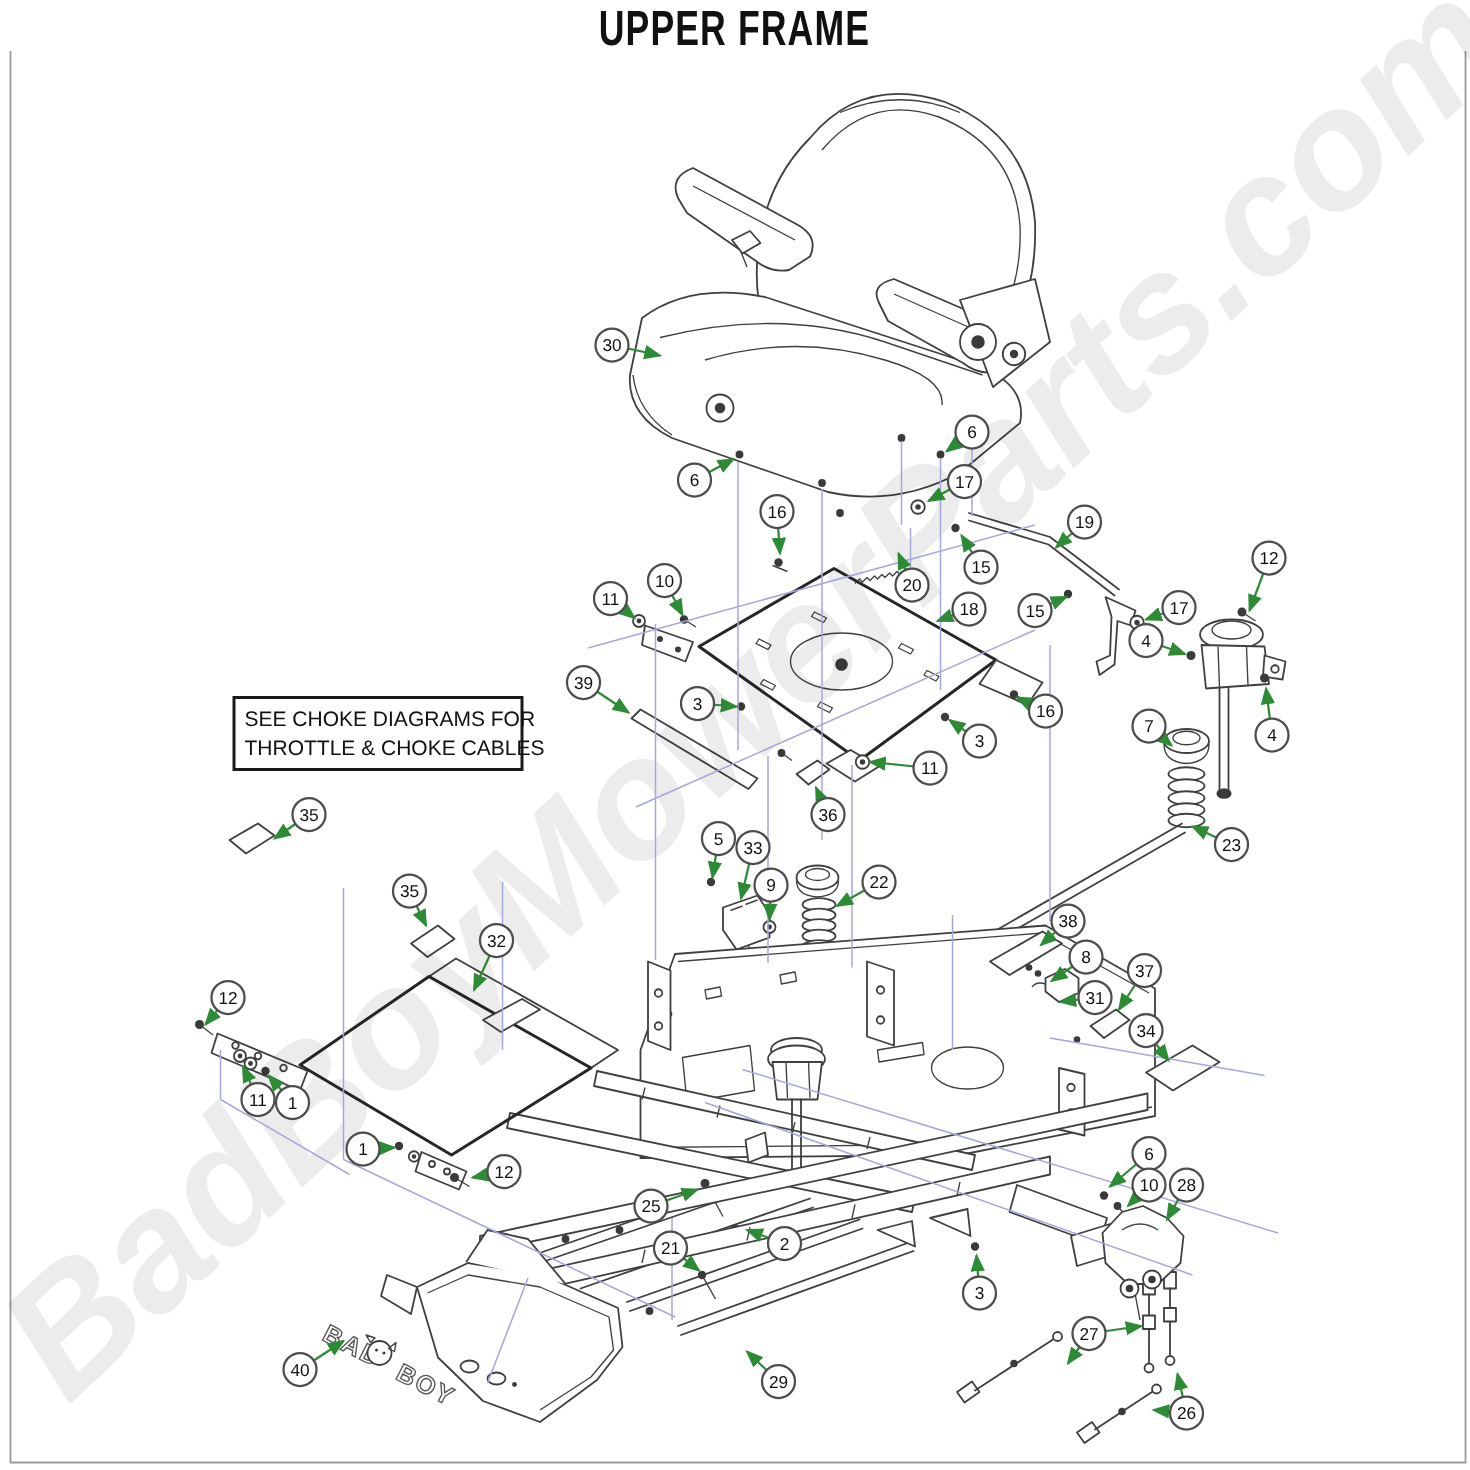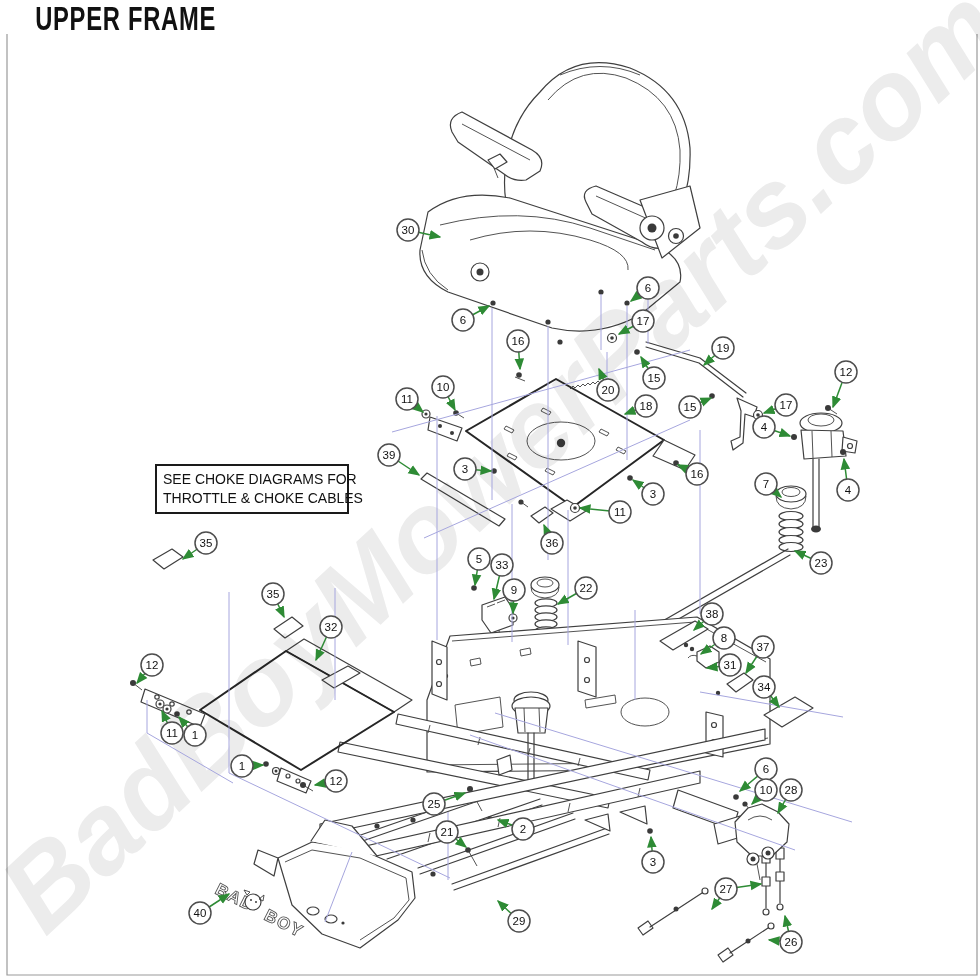--- a/index.html
+++ b/index.html
@@ -1,18 +1,18 @@
 <!DOCTYPE html>
 <html><head>
 <meta charset="utf-8">
 <style>
   html,body{margin:0;padding:0;background:#fff;}
   .canvas{position:relative;width:980px;height:980px;background:#fff;overflow:hidden;
           font-family:"Liberation Sans",sans-serif;}
-  .title{position:absolute;top:0;left:0;width:100%;z-index:6;}
+  .title{position:absolute;top:0;left:0;width:100%;text-align:center;z-index:6;}
   .title span{display:inline-block;font-size:33px;font-weight:bold;color:#111;
               transform:scaleX(0.72);transform-origin:center;letter-spacing:1px;}
   .notebox{position:absolute;left:155px;top:464px;width:178px;border:2px solid #1a1a1a;
            background:#fff;padding:4px 6px;z-index:6;}
   .notebox div{font-size:14px;line-height:1.35;color:#111;white-space:nowrap;}
   .watermark{position:absolute;left:-150px;top:400px;width:1260px;height:160px;line-height:160px;
              text-align:center;font-size:112px;font-weight:bold;font-style:italic;white-space:nowrap;
              transform:rotate(-43deg);transform-origin:center;z-index:4;mix-blend-mode:multiply;
              pointer-events:none;}
   svg.art{position:absolute;left:0;top:0;z-index:2;}

